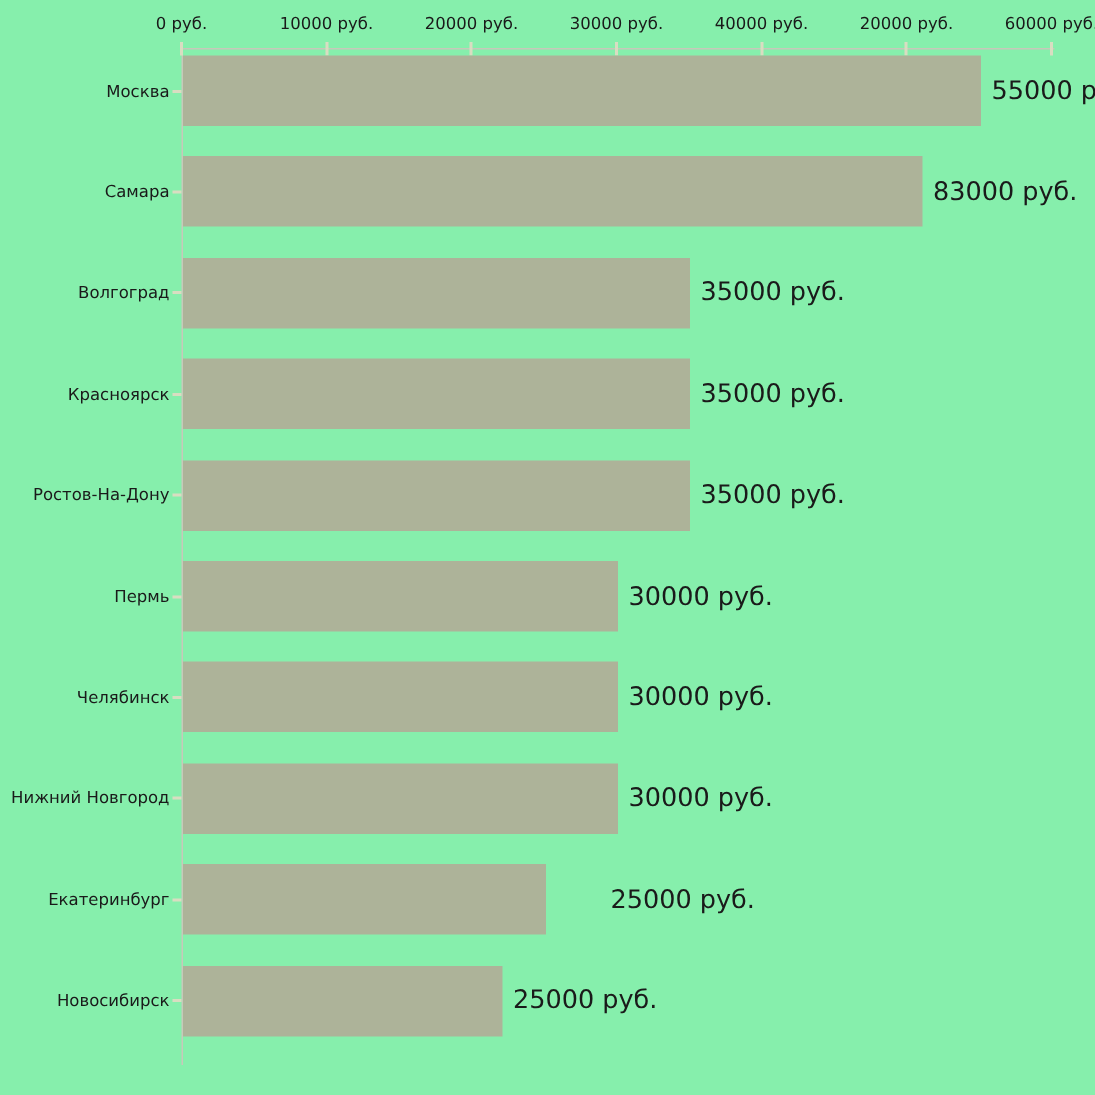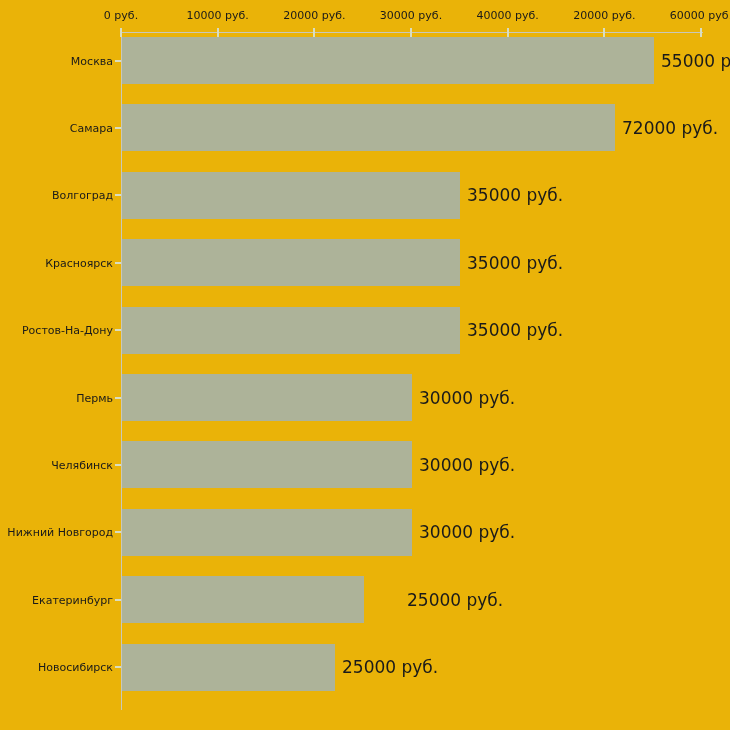--- a/index.html
+++ b/index.html
@@ -5,21 +5,21 @@
   html, body {
     margin: 0;
     padding: 0;
     background: #ffffff;
     font-family: "DejaVu Sans", "Liberation Sans", sans-serif;
   }
   #chart-root {
     position: relative;
     width: 730px;
     height: 730px;
-    background: #eab308;
+    background: #86efac;
     overflow: hidden;
   }
   .axis-line {
     position: absolute;
     background: #c8c8ba;
   }
   .x-tick {
     position: absolute;
     width: 2px;
     height: 9px;
@@ -81,21 +81,21 @@
       <div class="x-tick-label" style="left: 701px; top: 9px; color: rgb(26, 26, 26);">60000 руб.</div>
     </div>
   <div id="bars-layer">
       <div class="bar" style="left: 122px; top: 37px; width: 532px; height: 47px; background: rgb(173, 179, 153);"></div>
       <div class="y-tick" style="left: 115px; top: 59.5px; background: rgb(217, 221, 193);"></div>
       <div class="cat-label" style="right: 617px; top: 60.5px; color: rgb(26, 26, 26);">Москва</div>
       <div class="val-label" style="left: 661px; top: 60.5px; color: rgb(26, 26, 26);">55000 руб.</div>
       <div class="bar" style="left: 122px; top: 104.4px; width: 493px; height: 47px; background: rgb(173, 179, 153);"></div>
       <div class="y-tick" style="left: 115px; top: 126.9px; background: rgb(217, 221, 193);"></div>
       <div class="cat-label" style="right: 617px; top: 127.9px; color: rgb(26, 26, 26);">Самара</div>
-      <div class="val-label" style="left: 622px; top: 127.9px; color: rgb(26, 26, 26);">72000 руб.</div>
+      <div class="val-label" style="left: 622px; top: 127.9px; color: rgb(26, 26, 26);">83000 руб.</div>
       <div class="bar" style="left: 122px; top: 171.8px; width: 338px; height: 47px; background: rgb(173, 179, 153);"></div>
       <div class="y-tick" style="left: 115px; top: 194.3px; background: rgb(217, 221, 193);"></div>
       <div class="cat-label" style="right: 617px; top: 195.3px; color: rgb(26, 26, 26);">Волгоград</div>
       <div class="val-label" style="left: 467px; top: 195.3px; color: rgb(26, 26, 26);">35000 руб.</div>
       <div class="bar" style="left: 122px; top: 239.2px; width: 338px; height: 47px; background: rgb(173, 179, 153);"></div>
       <div class="y-tick" style="left: 115px; top: 261.7px; background: rgb(217, 221, 193);"></div>
       <div class="cat-label" style="right: 617px; top: 262.7px; color: rgb(26, 26, 26);">Красноярск</div>
       <div class="val-label" style="left: 467px; top: 262.7px; color: rgb(26, 26, 26);">35000 руб.</div>
       <div class="bar" style="left: 122px; top: 306.6px; width: 338px; height: 47px; background: rgb(173, 179, 153);"></div>
       <div class="y-tick" style="left: 115px; top: 329.1px; background: rgb(217, 221, 193);"></div>

